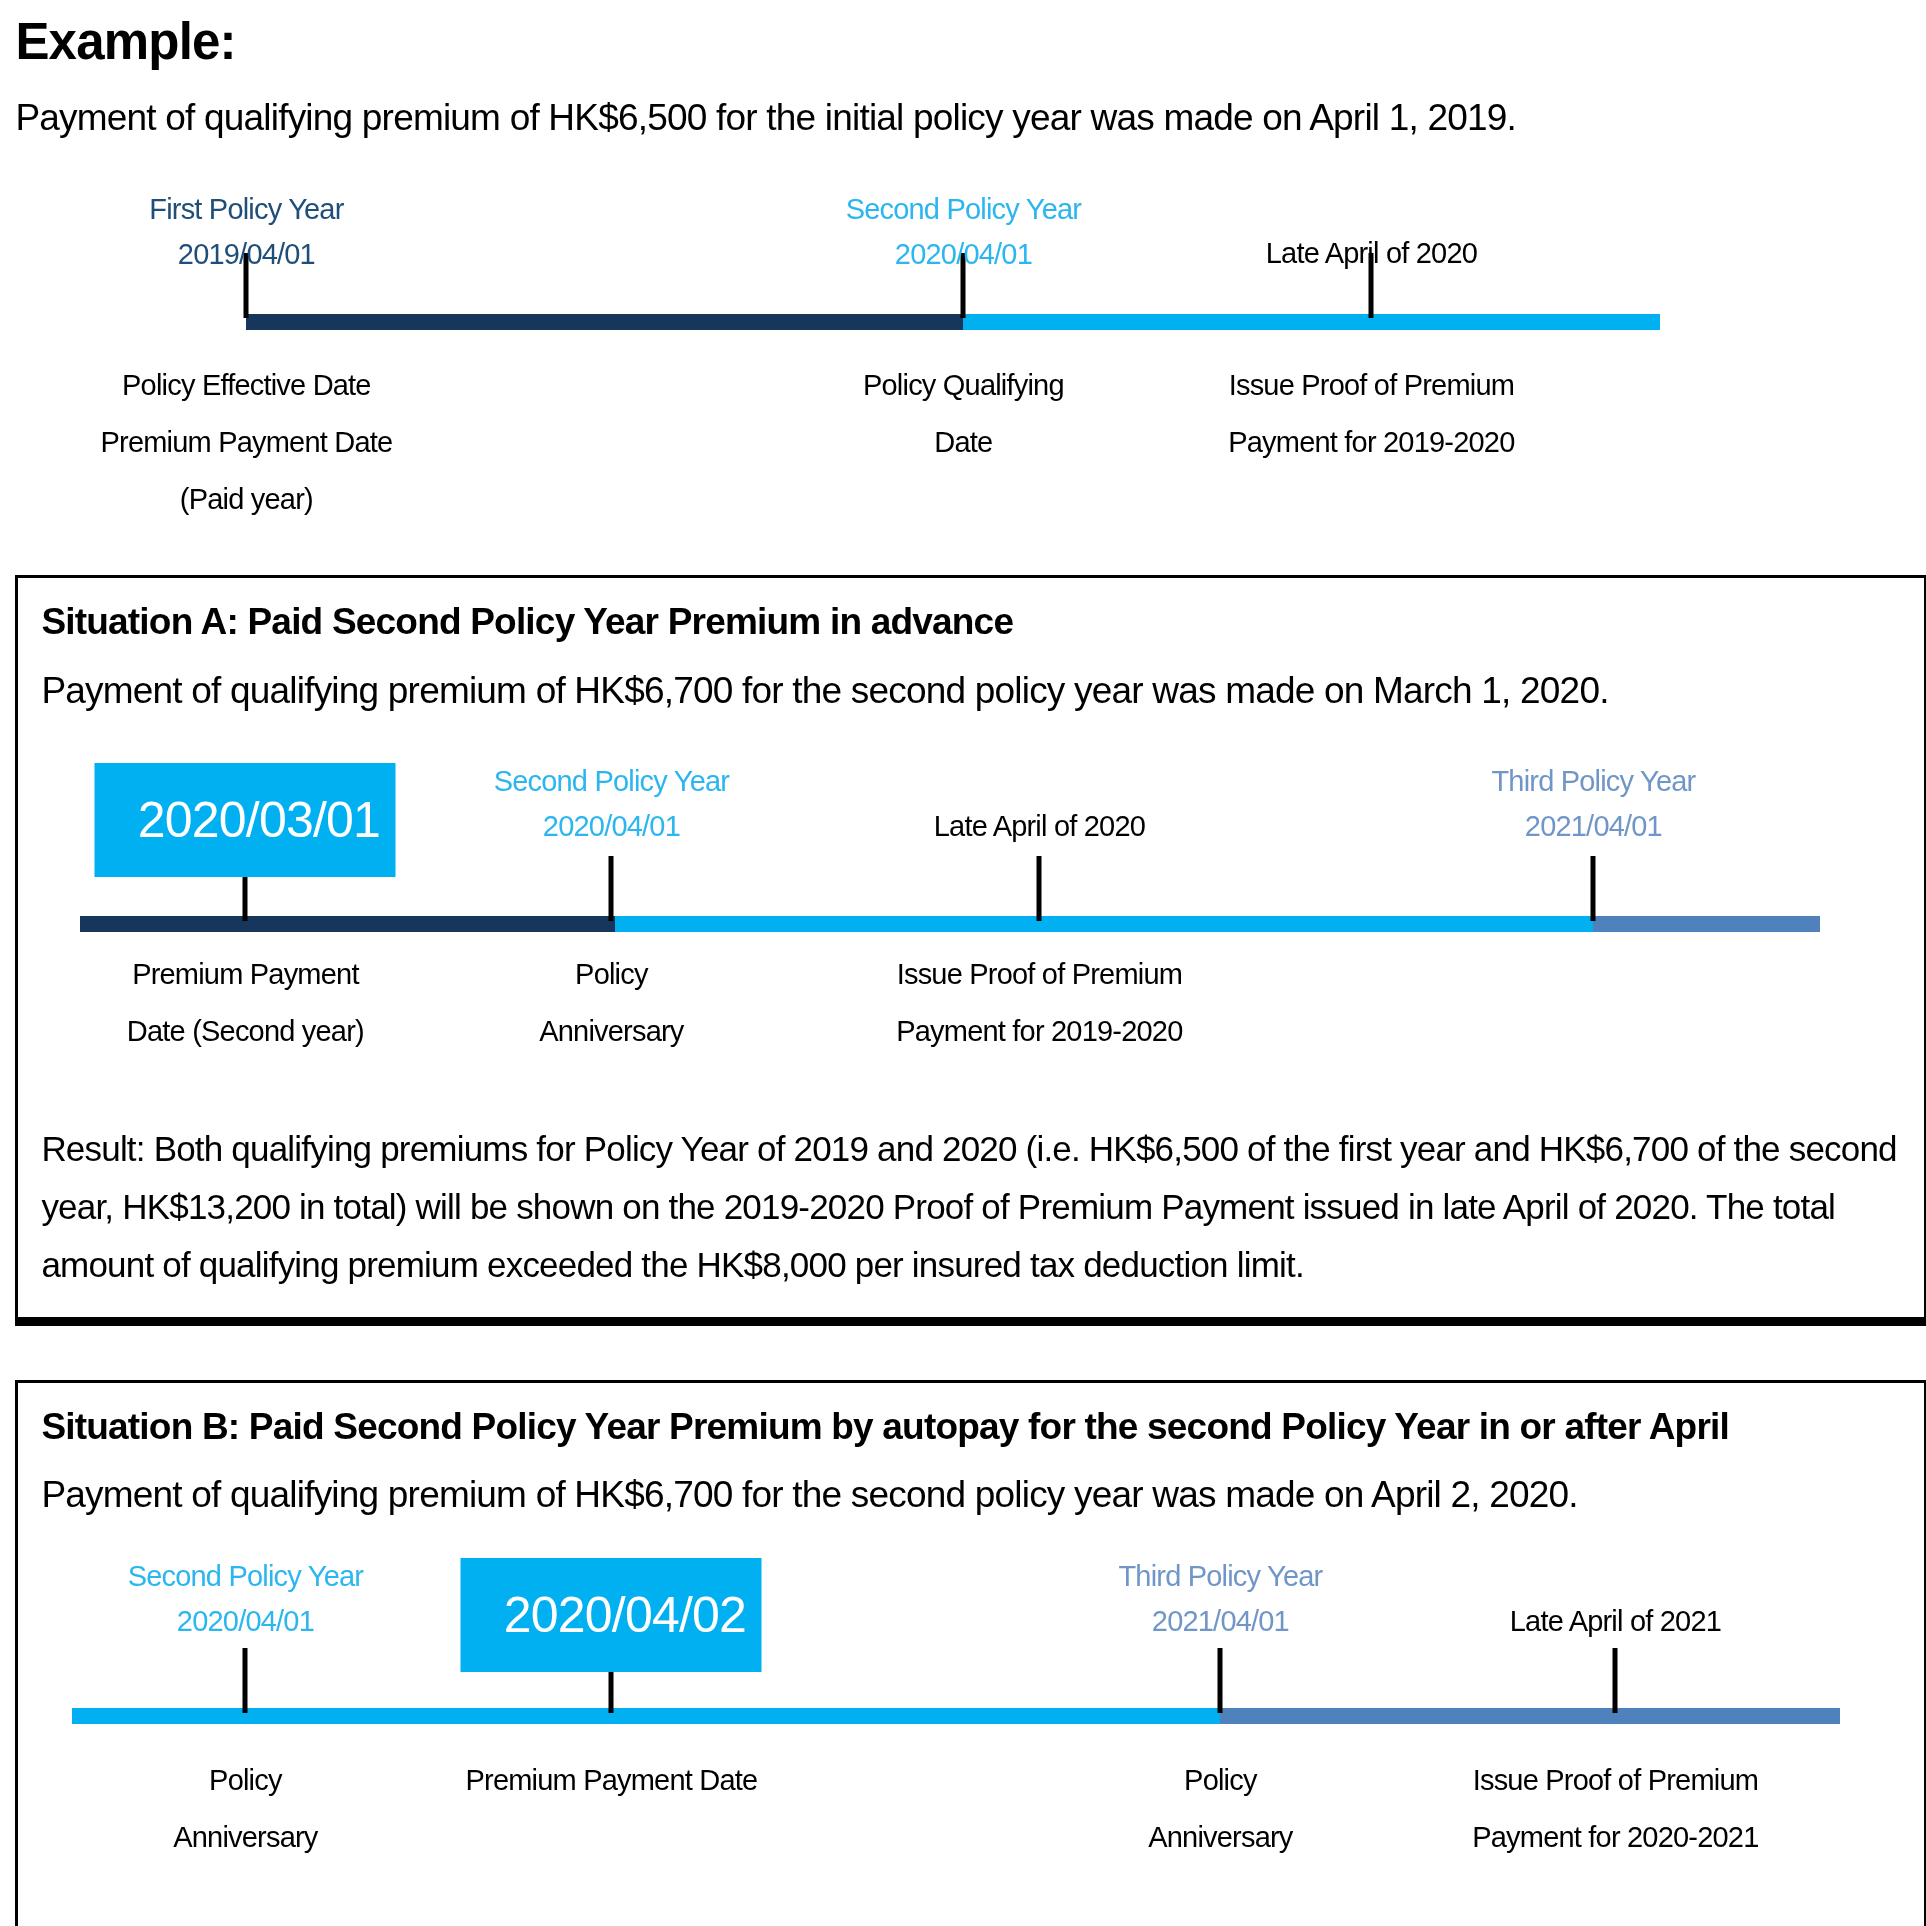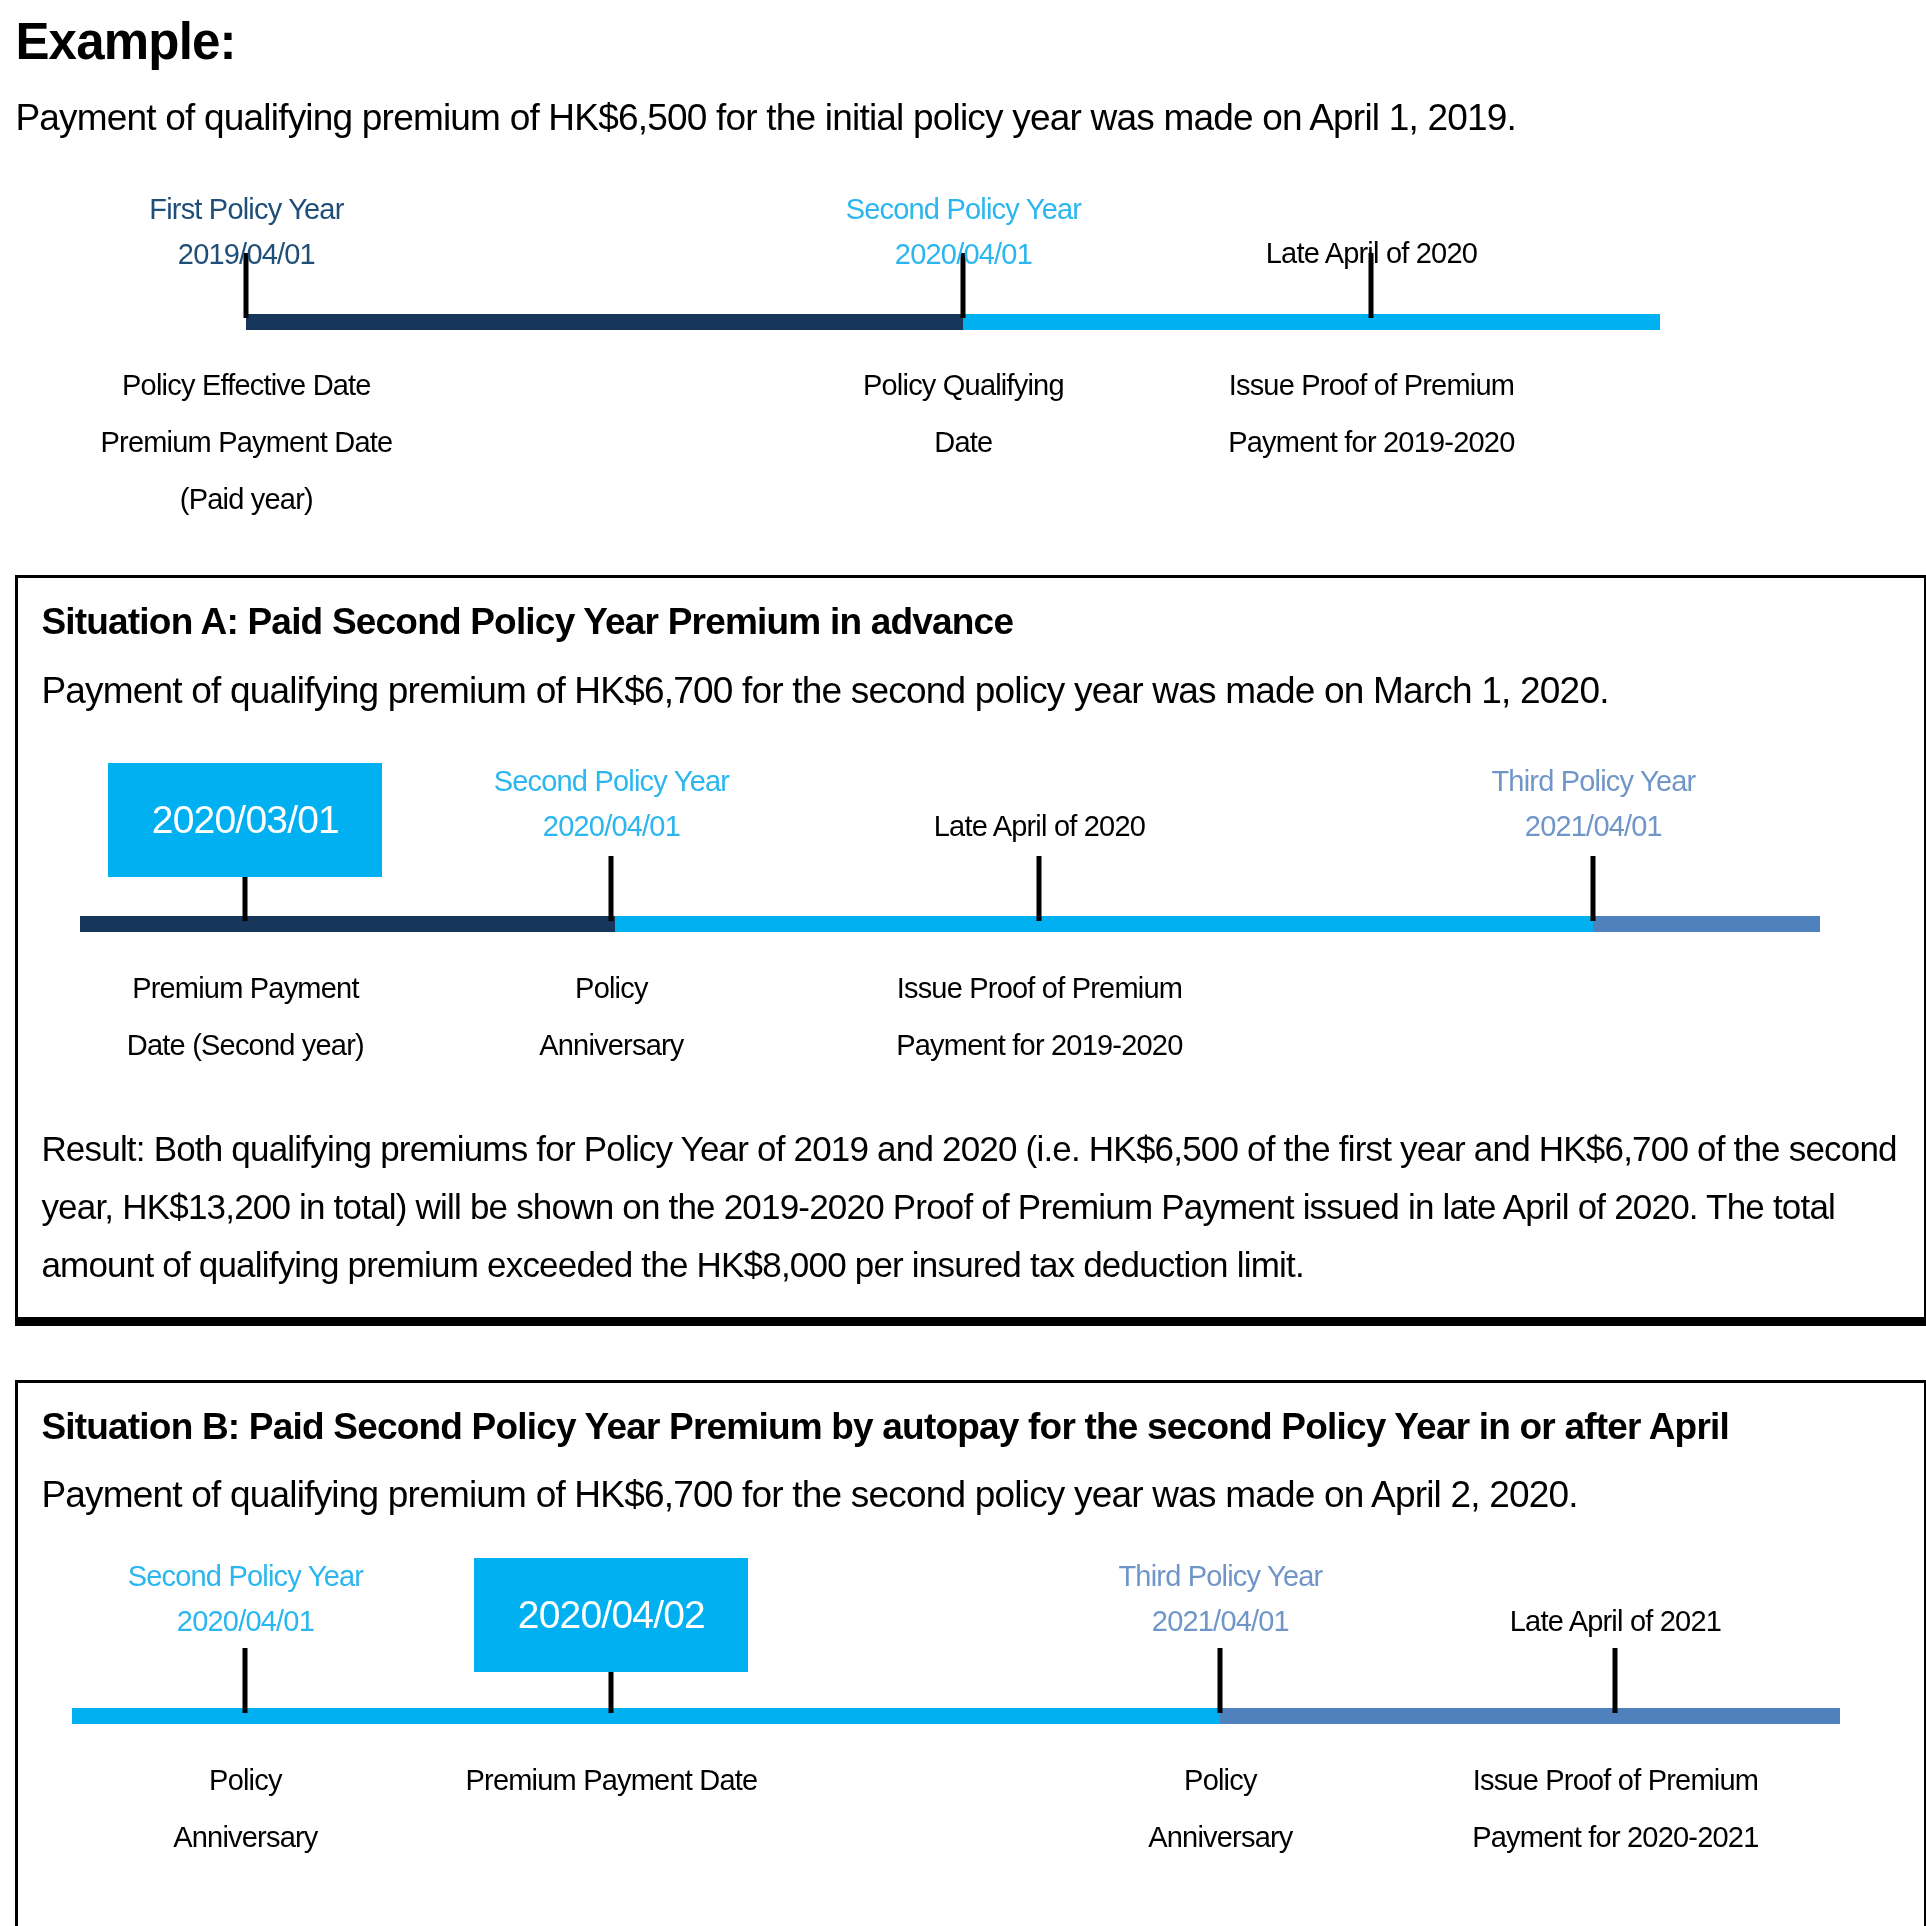--- a/index.html
+++ b/index.html
@@ -25,26 +25,26 @@
 
   .tick{position:absolute;width:5px;background:var(--tick);transform:translateX(-50%);}
   #tl-example .tick{top:71px;height:65px;}
   #tl-a .tick{top:106px;height:65px;}
   #tl-b .tick{top:94px;height:65px;}
 
   .tl-label{position:absolute;transform:translateX(-50%);text-align:center;
     font-size:29px;line-height:45px;white-space:nowrap;}
   .tl-label.below{line-height:57px;}
   #tl-example .tl-label.below{top:175px;}
-  #tl-a .tl-label.below{top:210px;}
+  #tl-a .tl-label.below{top:196px;}
   #tl-b .tl-label.below{top:198px;}
 
   .date-box{position:absolute;transform:translateX(-50%);width:274px;height:114px;
     background:var(--cyan);color:#fff;display:flex;align-items:center;justify-content:center;
-    font-size:39px;white-space:nowrap;}
+    font-size:50px;white-space:nowrap;padding-left:27px;}
 
   .sit-box{border:3.9px solid var(--border);border-bottom-width:9.2px;
     margin-top:46px;padding:21px 23px 23px 23px;}
   #situation-b{margin-top:54px;}
   .result{font-size:35px;line-height:58px;margin:31px 0 0 0;letter-spacing:-0.8px;}
 
   .navy-text{color:var(--navy_text);}
   .cyan-text{color:var(--cyan_text);}
   .steel-text{color:var(--steel_text);}
 </style>

